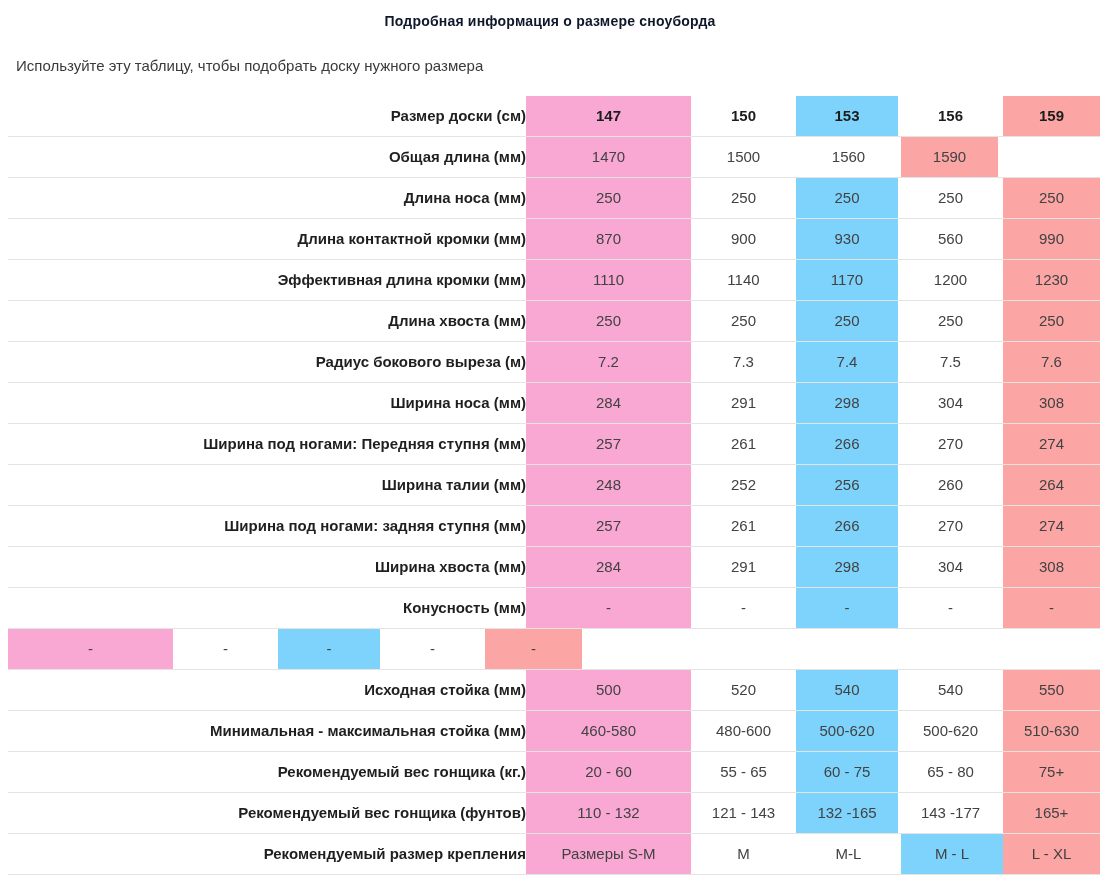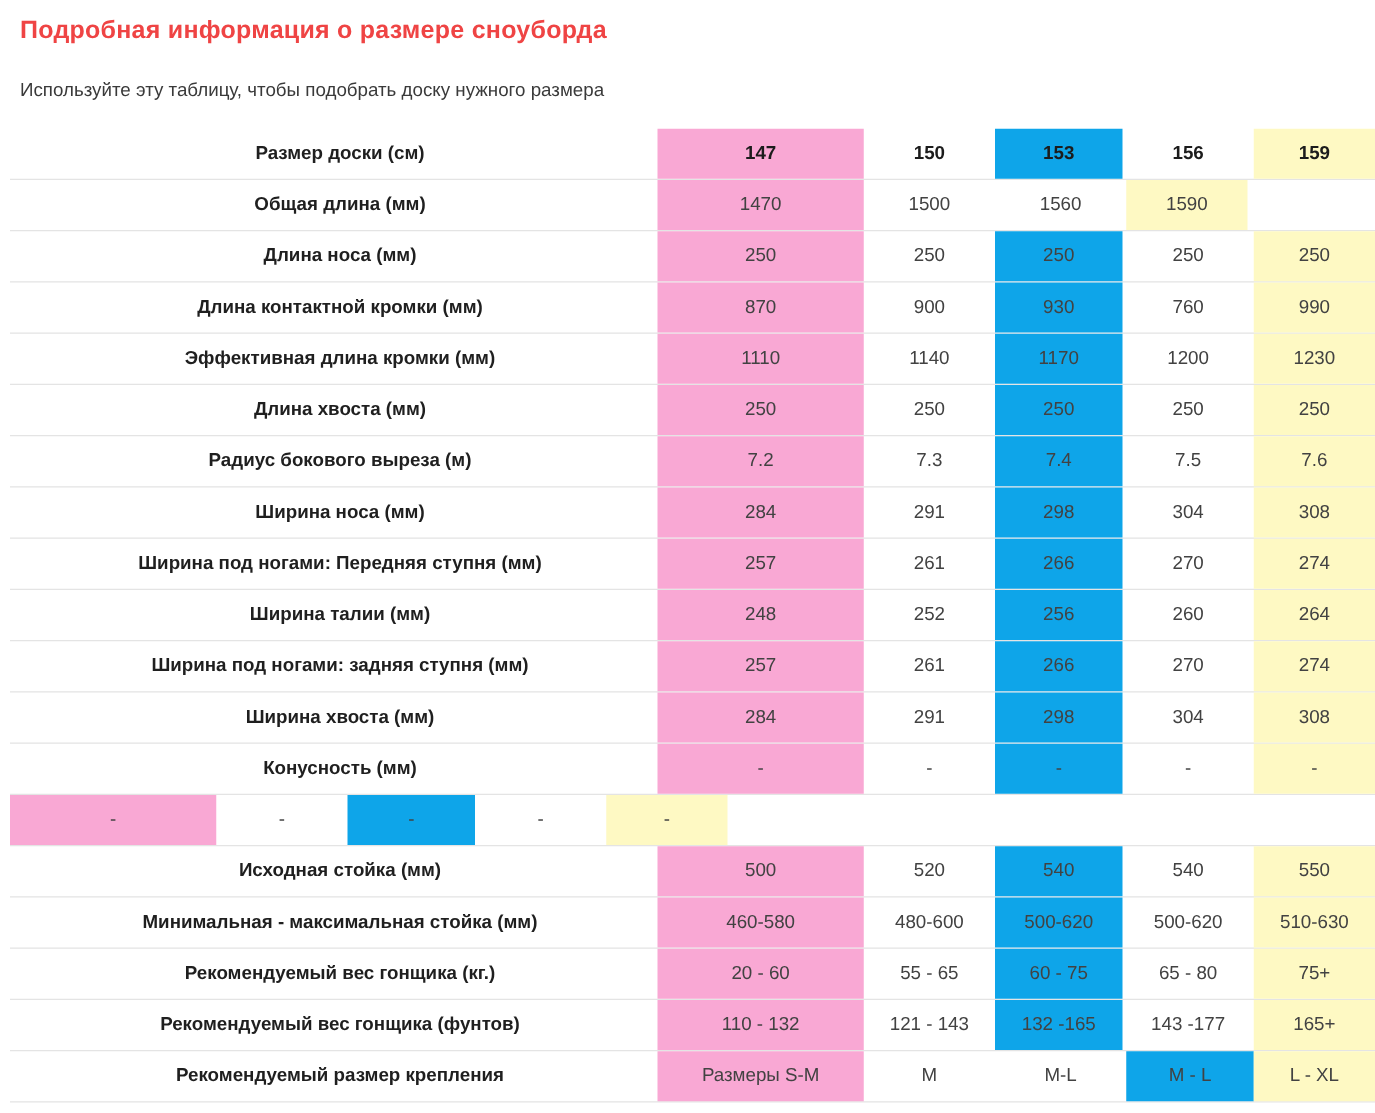--- a/index.html
+++ b/index.html
@@ -6,24 +6,25 @@
     margin: 0;
     padding: 0;
     background: #ffffff;
     width: 1100px;
     height: 890px;
     font-family: "Liberation Sans", "DejaVu Sans", sans-serif;
     -webkit-font-smoothing: antialiased;
   }
   .page-title {
     margin: 13px 16px 0 16px;
-    font-size: 20px;
+    font-size: 14px;
     font-weight: bold;
-    color: #ef4444;
+    color: #0f172a;
     letter-spacing: 0.2px;
+    text-align: center;
   }
   .page-subtitle {
     margin: 28px 16px 0 16px;
     font-size: 15px;
     font-weight: normal;
     color: #3a3a3a;
   }
   .size-table {
     margin: 22px 0 0 8px;
     width: 1092px;
@@ -39,31 +40,31 @@
     font-size: 15px;
     white-space: nowrap;
     overflow: hidden;
   }
   .cell.label {
     width: 518px;
     padding-left: 10px;
     box-sizing: border-box;
     font-weight: bold;
     color: #1f1f1f;
-    text-align: center;
+    text-align: right;
   }
   .cell.val {
     text-align: center;
     color: #424242;
   }
   .v0 { width: 165px; background: #f9a8d4; }
   .v1 { width: 105px; }
-  .v2 { width: 102px; background: #0ea5e9; }
+  .v2 { width: 102px; background: #7dd3fc; }
   .v3 { width: 105px; }
-  .v4 { width: 97px;  background: #fef9c3; }
+  .v4 { width: 97px;  background: #fca5a5; }
   .row.header .cell.val {
     font-weight: bold;
     color: #1c1c1c;
   }
 </style>
 </head>
 <body>
 
 <h1 class="page-title">Подробная информация о размере сноуборда</h1>
 <p class="page-subtitle">Используйте эту таблицу, чтобы подобрать доску нужного размера</p>
@@ -93,21 +94,21 @@
     <div class="cell val v2">250</div>
     <div class="cell val v3">250</div>
     <div class="cell val v4">250</div>
   </div>
 
   <div class="row">
     <div class="cell label">Длина контактной кромки (мм)</div>
     <div class="cell val v0">870</div>
     <div class="cell val v1">900</div>
     <div class="cell val v2">930</div>
-    <div class="cell val v3">760</div>
+    <div class="cell val v3">560</div>
     <div class="cell val v4">990</div>
   </div>
 
   <div class="row">
     <div class="cell label">Эффективная длина кромки (мм)</div>
     <div class="cell val v0">1110</div>
     <div class="cell val v1">1140</div>
     <div class="cell val v2">1170</div>
     <div class="cell val v3">1200</div>
     <div class="cell val v4">1230</div>

